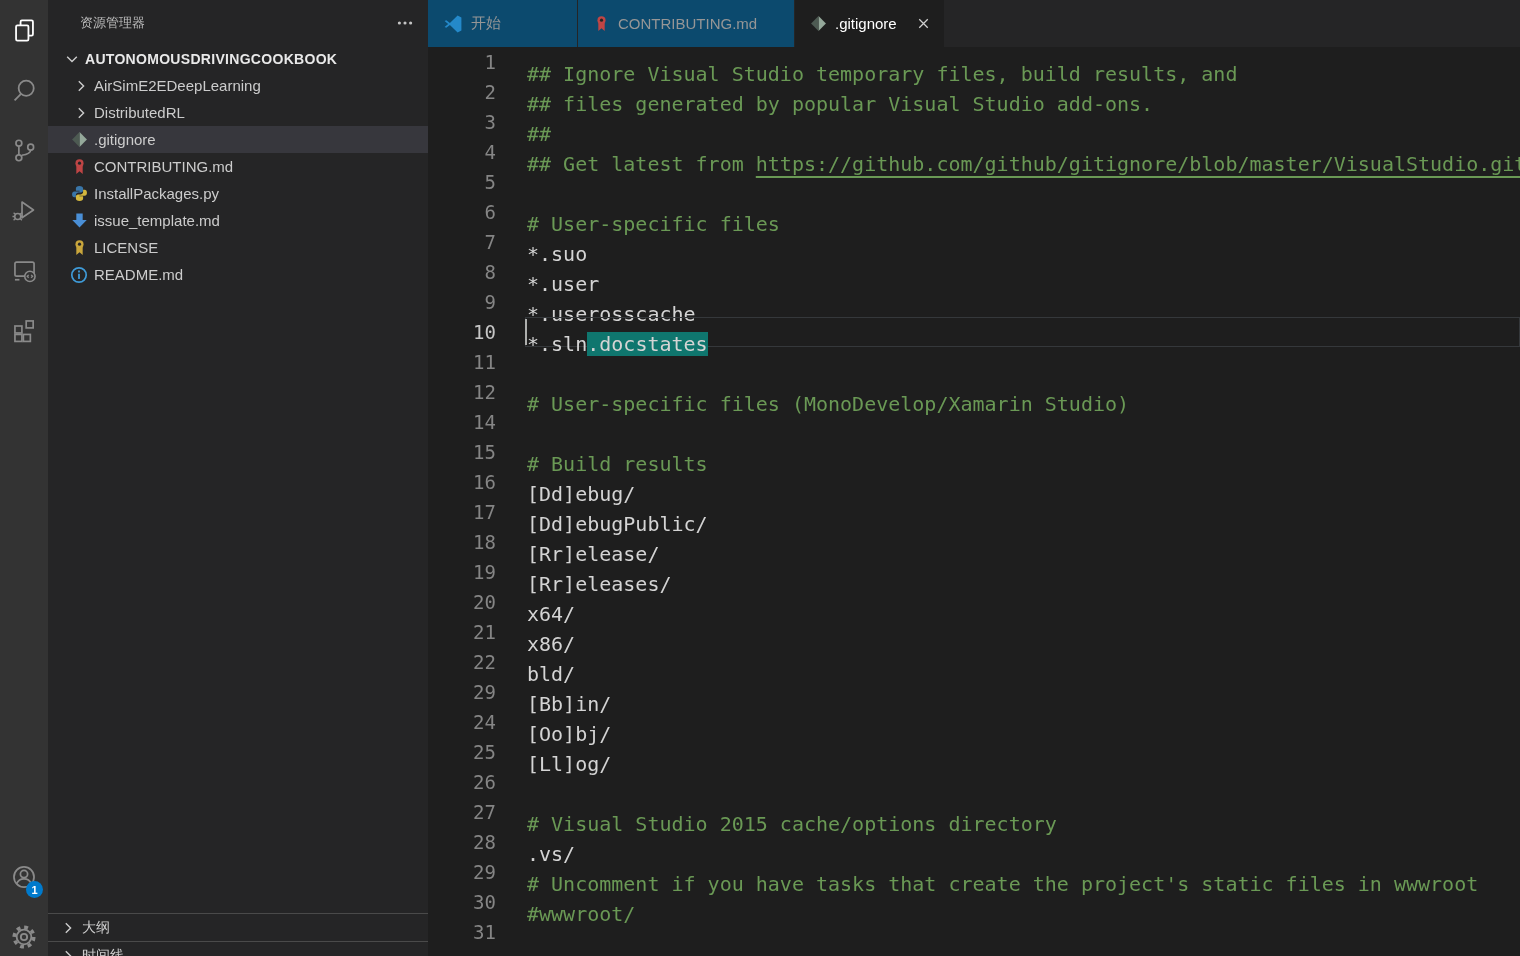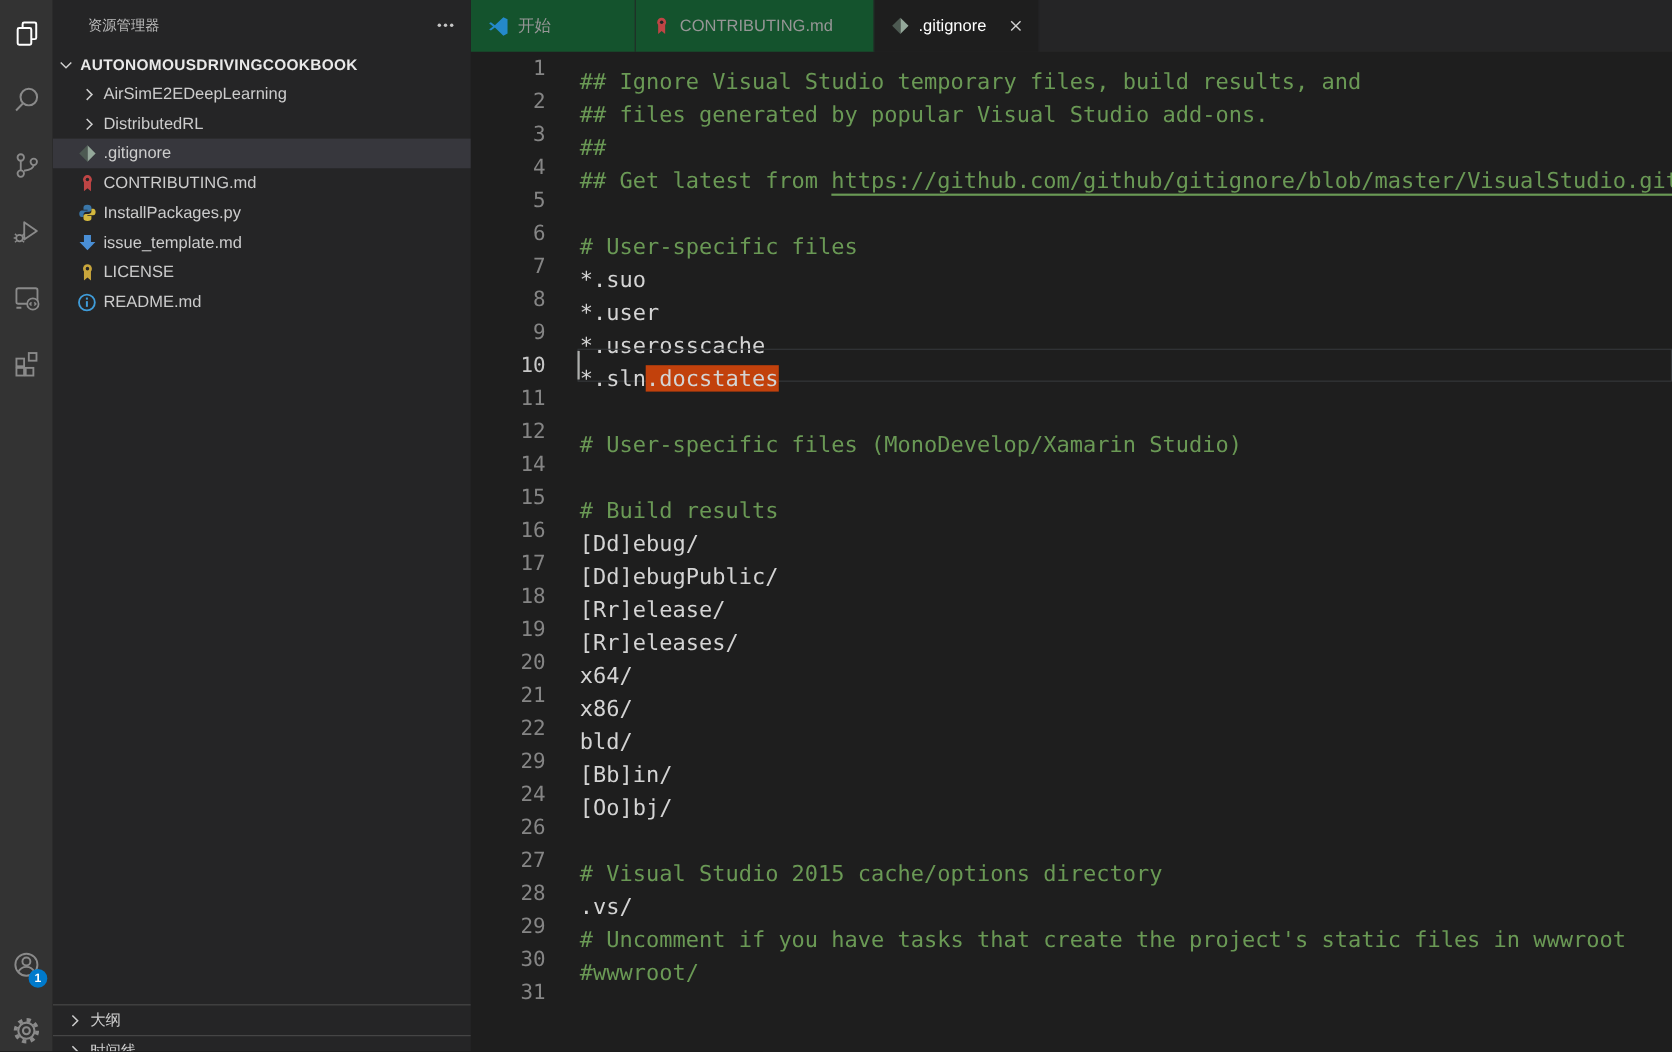--- a/index.html
+++ b/index.html
@@ -16,46 +16,46 @@
          display:flex;align-items:center;justify-content:center;}
   
   .sidebar{width:380px;flex:none;background:#252526;position:relative;color:#cccccc;overflow:hidden;}
   .sb-header{height:45px;display:flex;align-items:center;justify-content:space-between;
              padding:0 14px 0 32px;font-size:13px;color:#bcbcbc;}
   .sb-more{cursor:pointer;display:flex;}
   .row{height:27px;display:flex;align-items:center;cursor:pointer;font-size:15px;color:#cccccc;white-space:nowrap;}
   .row.selected{background:#37373d;}
   .row .chev{display:flex;flex:none;margin-right:5px;}
   .row .ficon{display:flex;flex:none;width:18px;justify-content:center;margin-right:6px;}
-  .row.root{padding-left:4px;}
+  .row.root{padding-left:16px;}
   .root-label{font-weight:bold;font-size:14px;color:#e9e9e9;letter-spacing:.3px;}
   .row.folder{padding-left:25px;}
   .row.file{padding-left:22px;}
   .sb-section{position:absolute;left:0;right:0;height:28px;border-top:1px solid #4a4a4a;
               display:flex;align-items:center;padding-left:12px;font-size:14px;color:#cccccc;
               background:#252526;cursor:pointer;box-sizing:border-box;}
   .sb-section .chev{margin-right:6px;display:flex;}
   
   .main{flex:1;min-width:0;display:flex;flex-direction:column;background:#1e1e1e;}
   .tabbar{height:47px;flex:none;background:#252526;display:flex;align-items:stretch;}
-  .tab{display:flex;align-items:center;padding:0 12px 0 15px;background:#14532d;border-right:1px solid #252526;
+  .tab{display:flex;align-items:center;padding:0 12px 0 15px;background:#0c4a6e;border-right:1px solid #252526;
        font-size:15px;color:#969696;cursor:pointer;box-sizing:border-box;flex:none;}
   .tab .ticon{display:flex;margin-right:8px;flex:none;}
   .tab.active{background:#1e1e1e;color:#ffffff;}
   .tab-close{margin-left:auto;display:flex;padding-left:8px;cursor:pointer;}
   .tab-rest{flex:1;background:#252526;}
   
   .code{flex:1;overflow:hidden;font-family:"DejaVu Sans Mono",monospace;font-size:20px;}
   .code-line{height:30px;line-height:30px;display:flex;white-space:pre;position:relative;}
   .ln{flex:none;width:99px;box-sizing:border-box;text-align:right;padding-right:31px;
       color:#858585;font-size:19px;cursor:pointer;}
   .lc{flex:1;color:#d4d4d4;position:relative;min-width:0;margin-top:12px;}
   .seg.comment{color:#6a9955;}
   .seg.link{color:#6a9955;text-decoration:underline;text-underline-offset:5px;text-decoration-thickness:1.5px;}
-  .seg.sel{background:#c2410c;}
+  .seg.sel{background:#0f766e;}
   .code-line.current .ln{color:#c6c6c6;}
   .line-border{position:absolute;left:97px;right:0;top:0;bottom:0;
                border:1px solid #35383b;box-sizing:border-box;pointer-events:none;}
   .cursor{position:absolute;left:97px;top:2px;height:26px;width:2px;background:#aeafad;}
 </style>
 </head>
 <body>
 
 <div class="app">
   <div class="activitybar">
@@ -464,20 +464,26 @@
     </span>
   </div>
         <div class="code-line">
     
     <span class="ln">24</span>
     <span class="lc"><span class="seg plain">[Oo]bj/</span>
     </span>
   </div>
         <div class="code-line">
     
+    <span class="ln">25</span>
+    <span class="lc"><span class="seg plain">[Ll]og/</span>
+    </span>
+  </div>
+        <div class="code-line">
+    
     <span class="ln">26</span>
     <span class="lc">
     </span>
   </div>
         <div class="code-line">
     
     <span class="ln">27</span>
     <span class="lc"><span class="seg comment"># Visual Studio 2015 cache/options directory</span>
     </span>
   </div>

